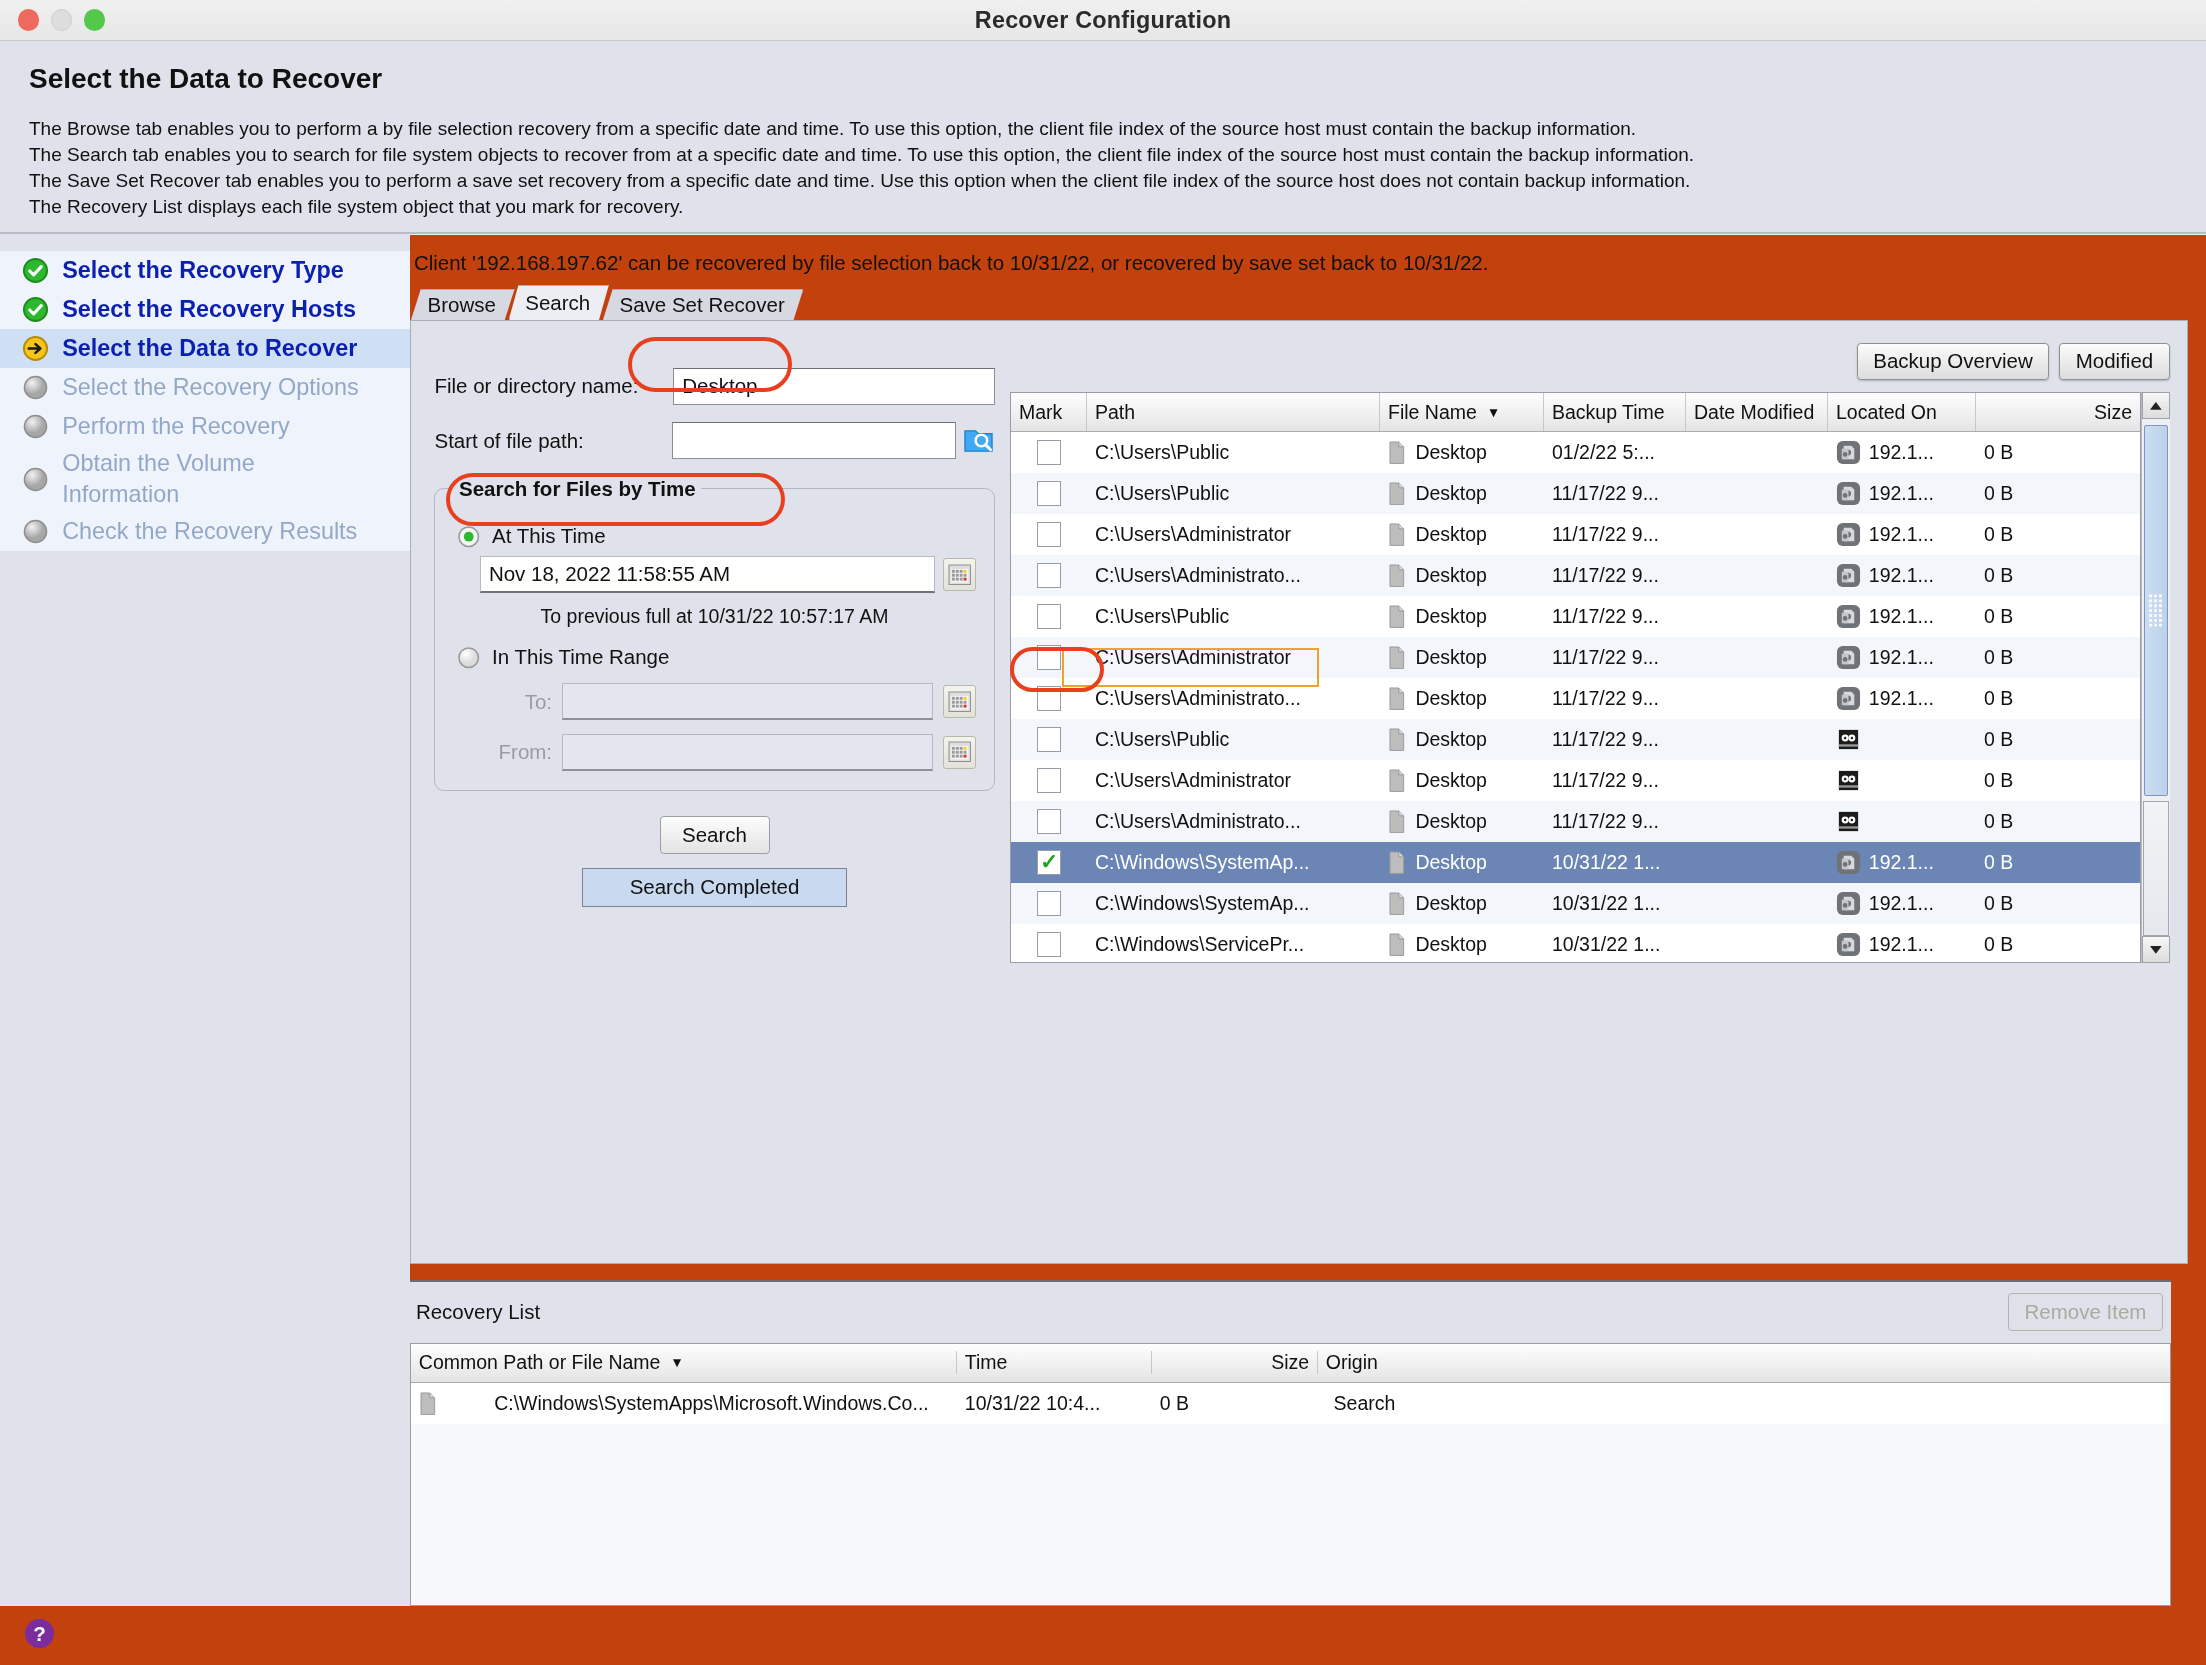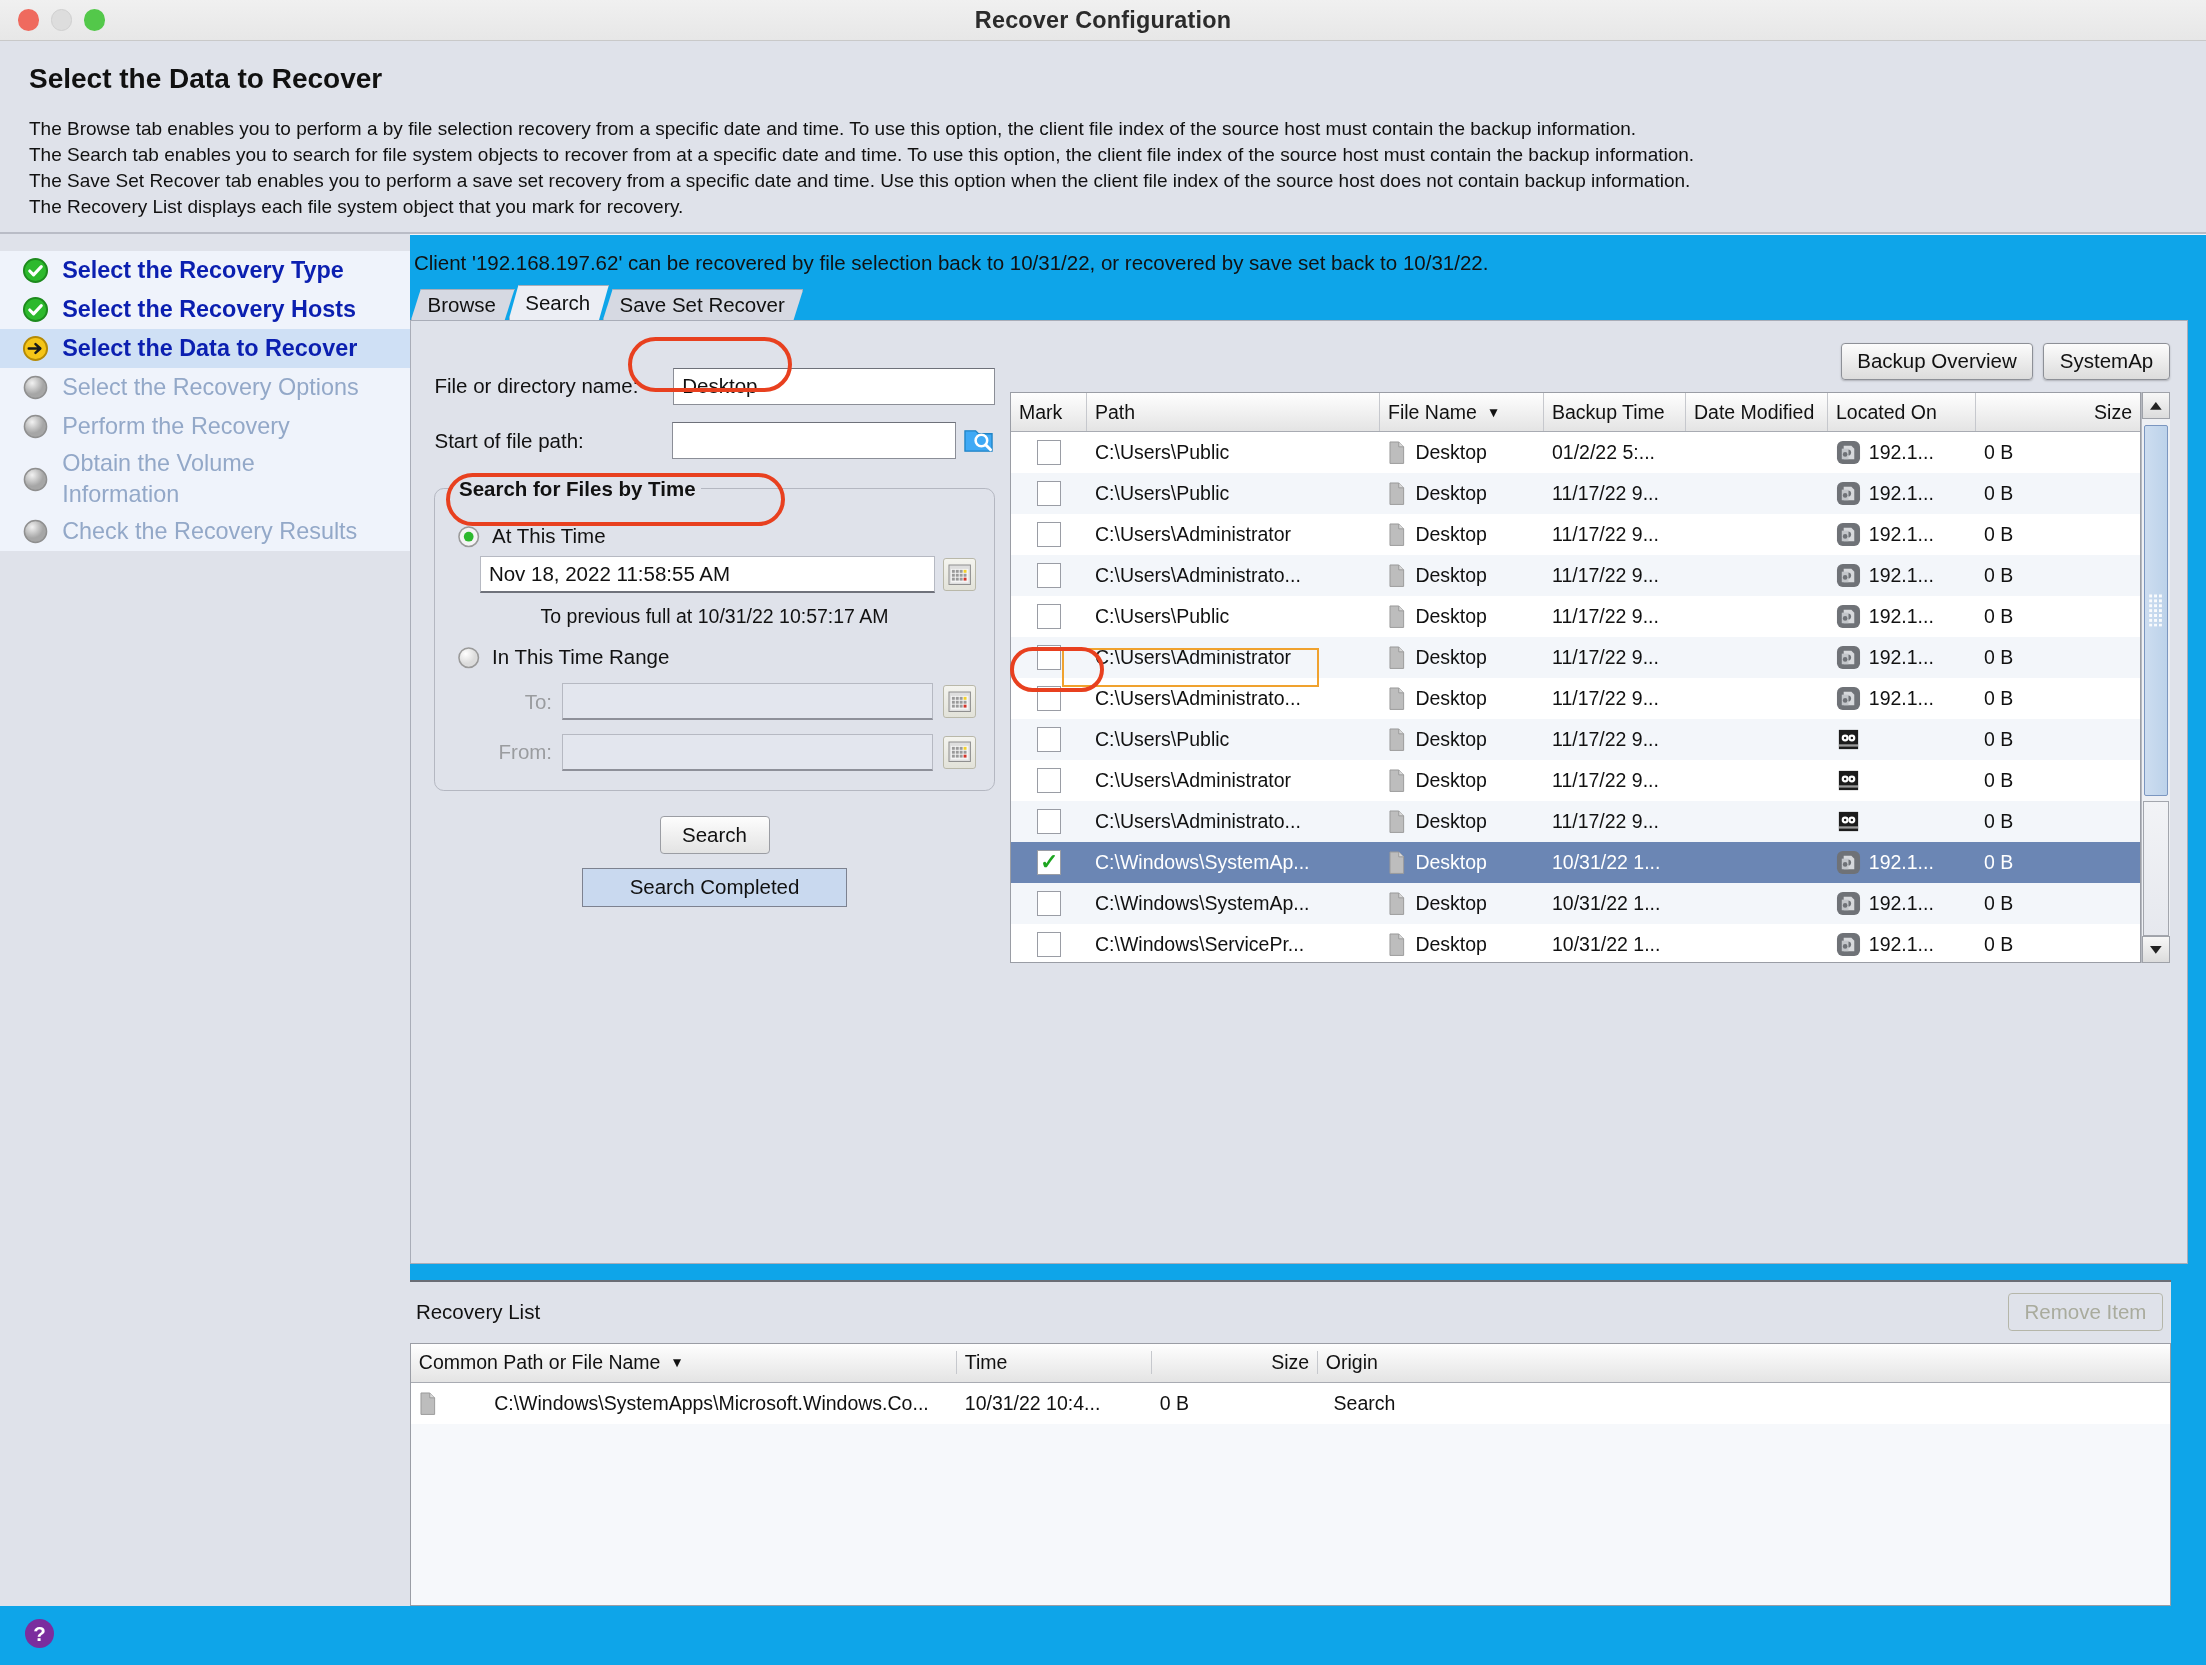--- a/index.html
+++ b/index.html
@@ -5,21 +5,21 @@
   * { box-sizing: border-box; margin: 0; padding: 0; }
   html, body {
     width: 2206px; height: 1666px;
     font-family: "Liberation Sans", sans-serif;
     background: #dfe2ea;
     overflow: hidden;
   }
   .window {
     width: 2206px; height: 1666px;
     position: relative;
-    background: #0ea5e9;
+    background: #c2410c;
     display: flex; flex-direction: column;
   }
 
   
   .titlebar {
     height: 41px;
     background: linear-gradient(180deg,#f0f0f0 0%,#e7e7e7 100%);
     border-bottom: 1px solid #c9c9c9;
     display: flex; align-items: center;
     position: relative; flex: none;
@@ -506,21 +506,21 @@
 
           <div class="btnwrap">
             <button class="btn">Search</button>
           </div>
           <div class="searchstatus">Search Completed</div>
         </div>
 
         <div class="results">
           <div class="results-toolbar">
             <button class="tbl-btn">Backup Overview</button>
-            <button class="tbl-btn">SystemAp</button>
+            <button class="tbl-btn">Modified</button>
           </div>
 
           <div style="display:flex;">
             <div class="tablewrap" style="flex:1 1 auto; min-width:0;">
               <div class="thead">
                 <div class="th" style="width:76px;justify-content:flex-start;">Mark</div>
                 <div class="th" style="width:293px;">Path</div>
                 <div class="th" style="width:164px;">
                   <span>File Name</span>
                   <span class="sortglyph">▼</span>

